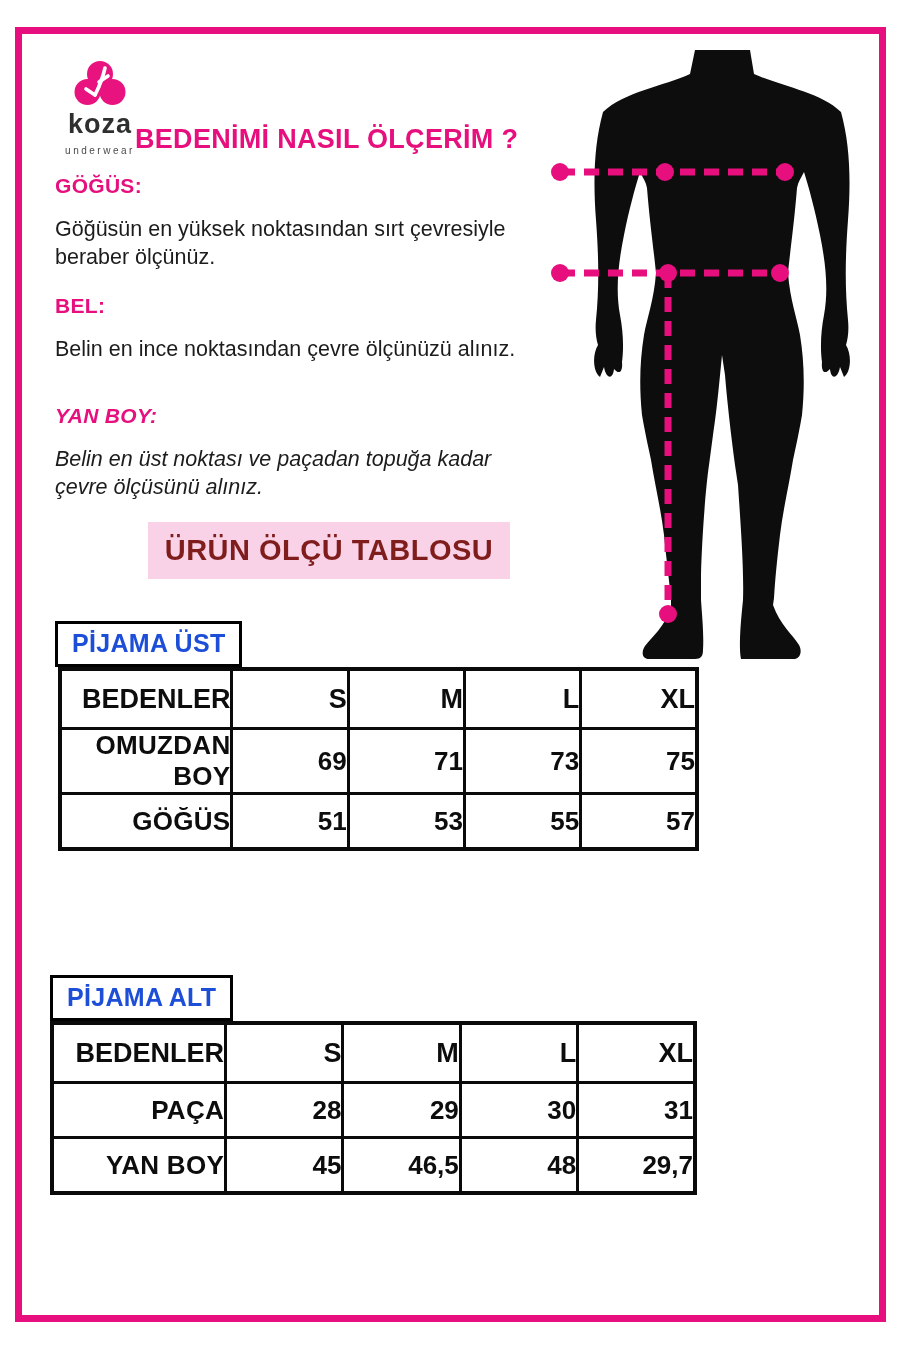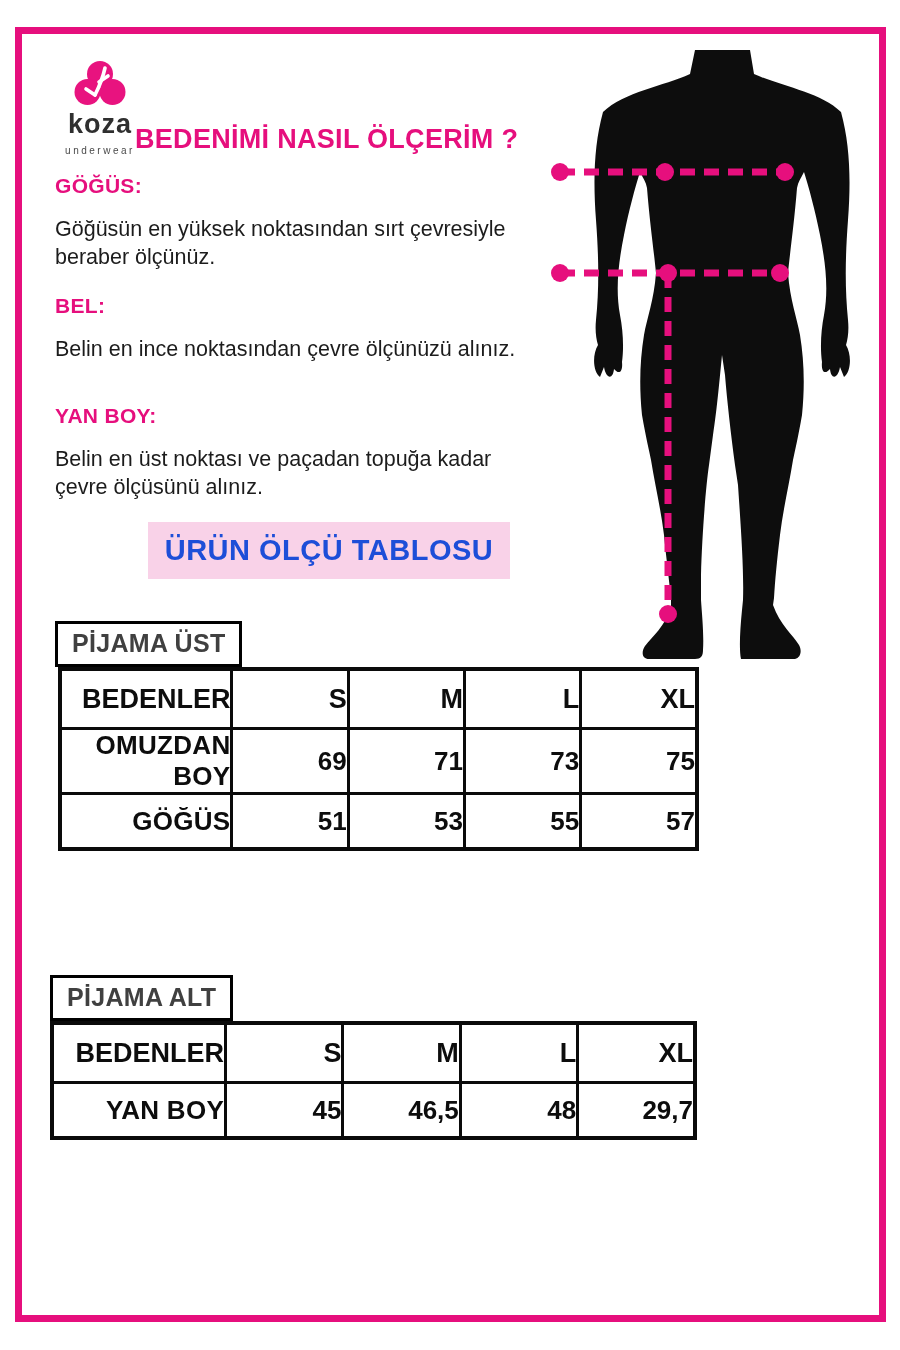--- a/index.html
+++ b/index.html
@@ -22,34 +22,34 @@
   .title{
     position:absolute;left:135px;top:124px;width:420px;
     font-size:27px;font-weight:bold;color:#e60f7d;letter-spacing:.3px;
   }
   
   .instr{position:absolute;left:55px;width:480px;}
   .instr h3{margin:0;font-size:21px;font-weight:bold;color:#e60f7d;letter-spacing:.3px;}
   .instr p{margin:18px 0 0 0;font-size:21.5px;color:#1c1c1c;line-height:1.28;}
   .instr.s0{top:174px;}
   .instr.s1{top:294px;}
-  .instr.s2{top:404px;width:460px;}
+  .instr.s2{top:404px;width:460px;font-style:italic;}
   
   .banner{
     position:absolute;left:148px;top:522px;width:362px;height:57px;
-    background:#f9d2e8;color:#1d4ed8;font-size:29px;font-weight:bold;
+    background:#f9d2e8;color:#7f1d1d;font-size:29px;font-weight:bold;
     text-align:center;line-height:57px;letter-spacing:.5px;
   }
   
   .figure{position:absolute;left:545px;top:30px;width:340px;height:640px;}
   
   .tbl-label{
     position:absolute;display:inline-block;background:#fff;
     border:3px solid #000;padding:5px 14px 6px 14px;
-    font-size:25px;font-weight:bold;color:#404040;letter-spacing:.3px;
+    font-size:25px;font-weight:bold;color:#1d4ed8;letter-spacing:.3px;
   }
   .tbl-label.t0{left:55px;top:621px;}
   .tbl-label.t1{left:50px;top:975px;}
   
   table.size{
     position:absolute;border-collapse:collapse;table-layout:fixed;
     background:#fff;border:4px solid #0a0a0a;
   }
   table.size.t0{left:58px;top:667px;width:641px;}
   table.size.t1{left:50px;top:1021px;width:647px;}
@@ -225,20 +225,27 @@
       </colgroup>
     <tbody>
       <tr class="hdr">
         <td>BEDENLER</td>
         <td>S</td>
         <td>M</td>
         <td>L</td>
         <td>XL</td>
       </tr>
       <tr class="row">
+        <td class="rowlabel">PAÇA</td>
+        <td>28</td>
+        <td>29</td>
+        <td>30</td>
+        <td>31</td>
+      </tr>
+      <tr class="row">
         <td class="rowlabel">YAN BOY</td>
         <td>45</td>
         <td>46,5</td>
         <td>48</td>
         <td>29,7</td>
       </tr>
     </tbody>
   </table>
 
 </div>

